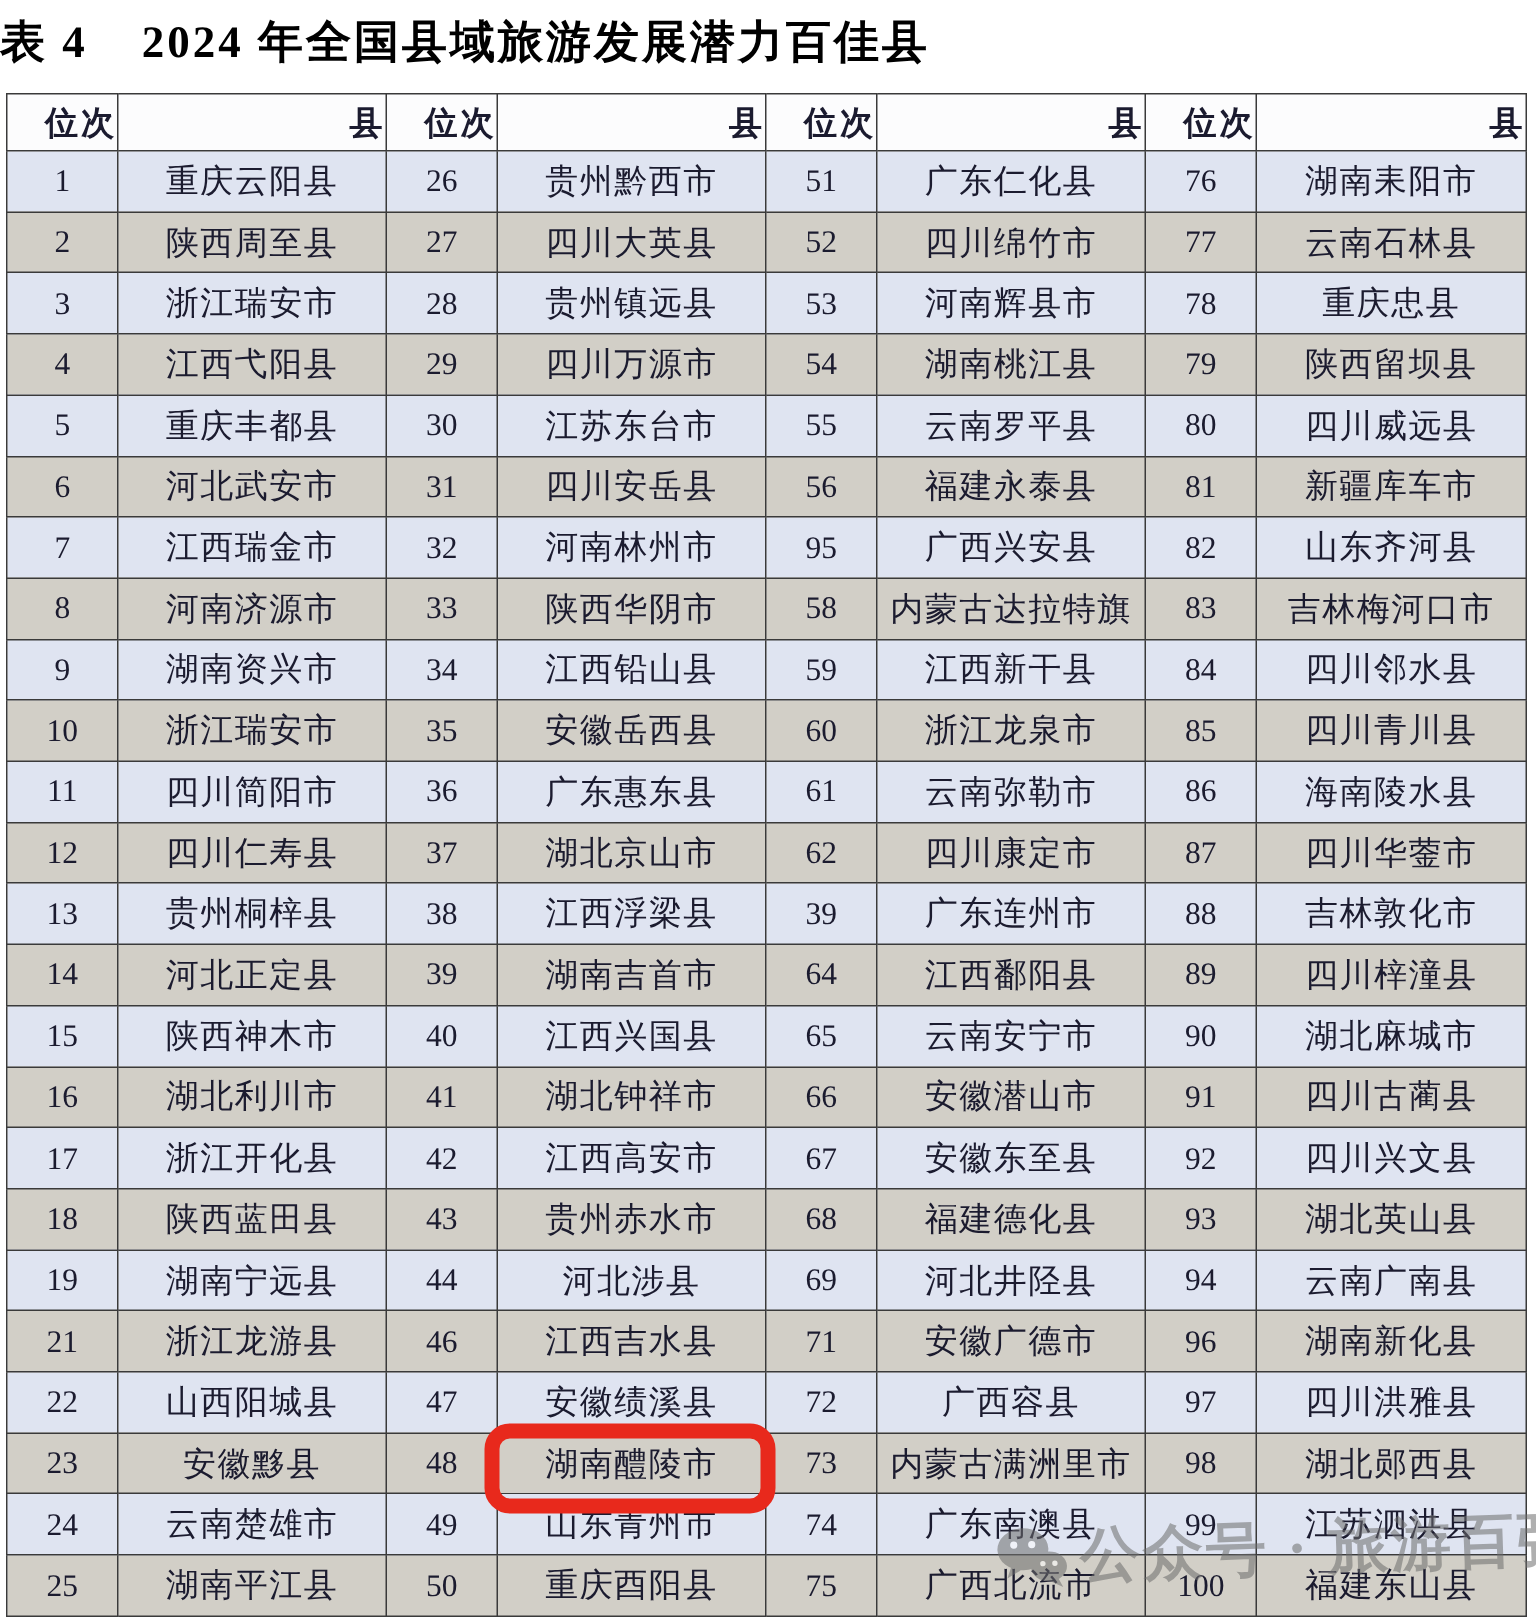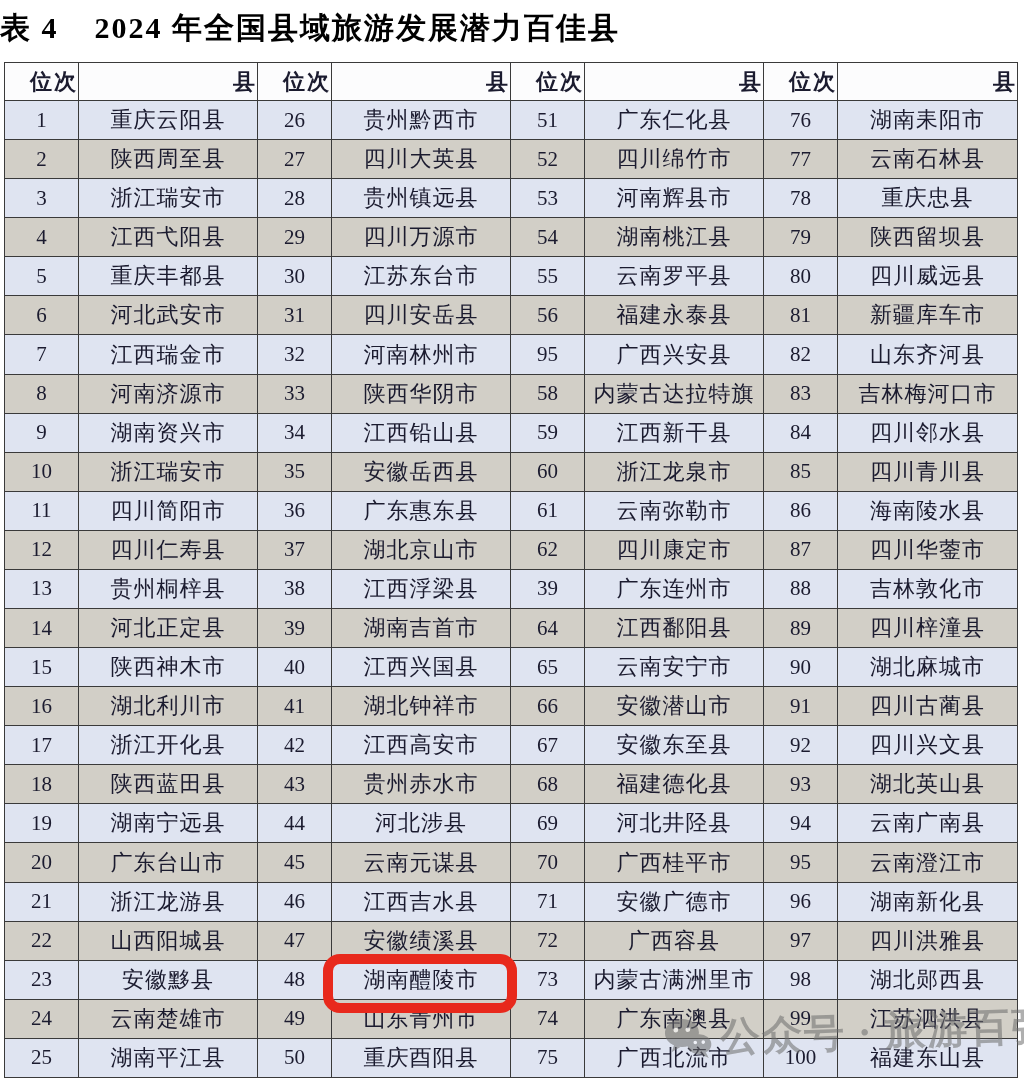--- a/index.html
+++ b/index.html
@@ -293,30 +293,20 @@
           <td class="rank">19</td>
           <td class="county">湖南宁远县</td>
           <td class="rank">44</td>
           <td class="county">河北涉县</td>
           <td class="rank">69</td>
           <td class="county">河北井陉县</td>
           <td class="rank">94</td>
           <td class="county">云南广南县</td>
         </tr>
         <tr>
-          <td class="rank">20</td>
-          <td class="county">广东台山市</td>
-          <td class="rank">45</td>
-          <td class="county">云南元谋县</td>
-          <td class="rank">70</td>
-          <td class="county">广西桂平市</td>
-          <td class="rank">95</td>
-          <td class="county">云南澄江市</td>
-        </tr>
-        <tr>
           <td class="rank">21</td>
           <td class="county">浙江龙游县</td>
           <td class="rank">46</td>
           <td class="county">江西吉水县</td>
           <td class="rank">71</td>
           <td class="county">安徽广德市</td>
           <td class="rank">96</td>
           <td class="county">湖南新化县</td>
         </tr>
         <tr>

